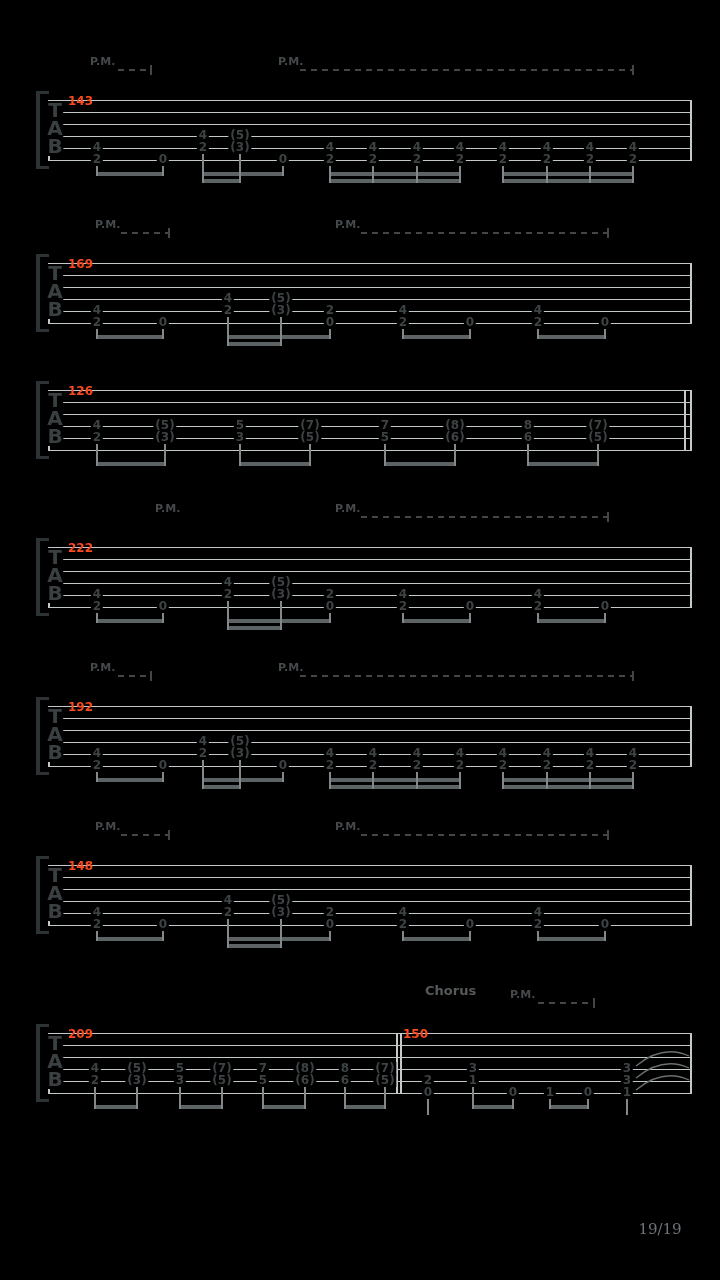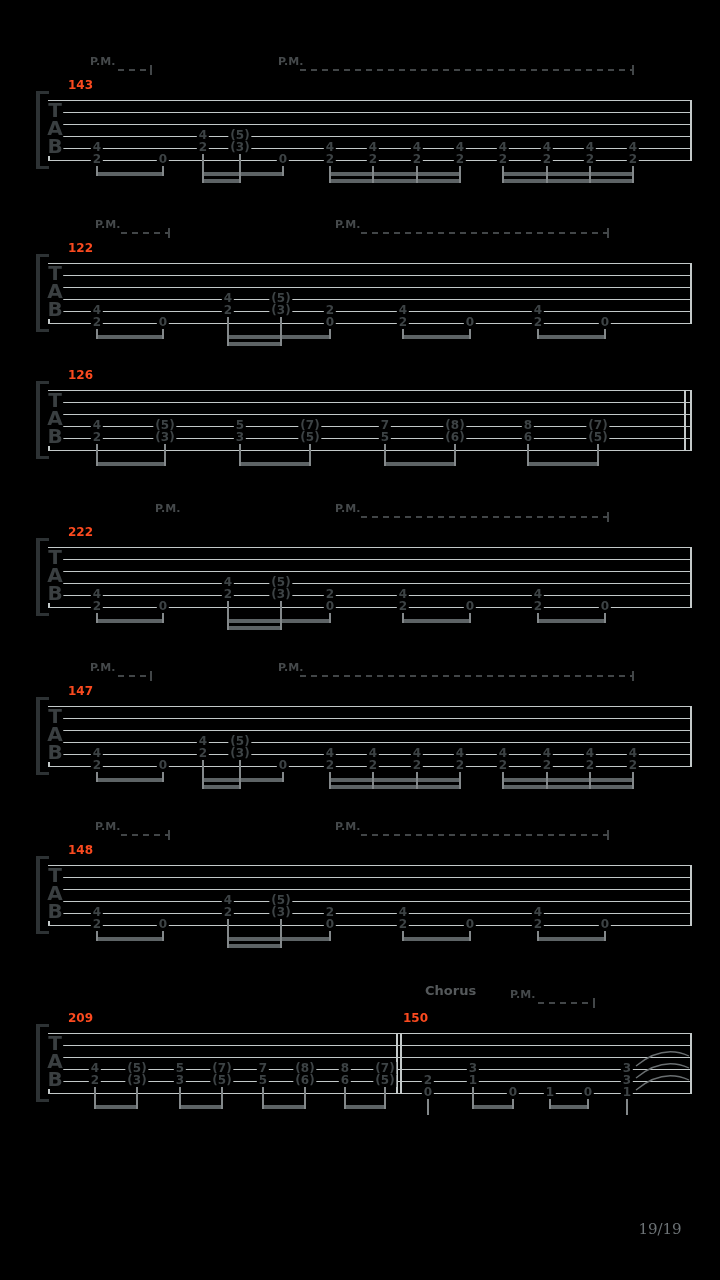--- a/index.html
+++ b/index.html
@@ -3,21 +3,21 @@
 <meta charset="utf-8">
 <style>
   html,body{margin:0;padding:0;background:#000;}
   .page{position:relative;width:720px;height:1280px;background:#000;overflow:hidden;
         font-family:"DejaVu Sans", sans-serif;}
   .staff-line{position:absolute;height:1px;background:#c3c9c9;z-index:0;}
   .fret{position:absolute;transform:translateX(-50%);font-size:12px;font-weight:bold;
         color:#3d4345;background:#000;padding:0 2px;line-height:13px;z-index:3;white-space:nowrap;}
   .tabletter{position:absolute;transform:translateX(-50%);font-size:20px;font-weight:bold;
         color:#3a3f41;background:#000;line-height:19px;z-index:2;padding:0 1px;}
-  .measure-number{position:absolute;font-size:12px;font-weight:bold;color:#fb4a1f;z-index:4;}
+  .measure-number{position:absolute;font-size:12px;font-weight:bold;color:#fb4a1f;z-index:4;margin-top:16px;}
   .pm-label{position:absolute;font-size:11px;font-weight:bold;color:#45494b;z-index:4;}
   .pm-dash{position:absolute;height:2px;z-index:4;
         background:repeating-linear-gradient(90deg,#424648 0,#424648 6px,transparent 6px,transparent 11px);}
   .pm-tick{position:absolute;width:2px;height:10px;background:#424648;z-index:4;}
   .chorus{position:absolute;font-size:13px;font-weight:bold;color:#55595b;z-index:4;}
   .stem{position:absolute;width:2px;background:#83888a;z-index:1;}
   .beam{position:absolute;height:4px;background:#5d6365;z-index:1;}
   .barline{position:absolute;width:2px;background:#c3c9c9;z-index:1;}
   .bracket-bar{position:absolute;width:4px;background:#2d3234;z-index:2;}
   .bracket-hook{position:absolute;height:3px;background:#2d3234;z-index:2;}
@@ -102,21 +102,21 @@
       <div class="staff-line" style="left: 48px; top: 311px; width: 642px;"></div>
       <div class="staff-line" style="left: 48px; top: 323px; width: 642px;"></div>
       <div class="bracket-bar" style="left: 36px; top: 257px; height: 72px;"></div>
       <div class="bracket-hook" style="left: 36px; top: 254px; width: 13px;"></div>
       <div class="bracket-hook" style="left: 36px; top: 329px; width: 13px;"></div>
       <div class="barline" style="left: 48px; top: 263px; height: 61px;"></div>
       <div class="barline" style="left: 690px; top: 263px; height: 61px;"></div>
       <div class="tabletter" style="left: 55px; top: 264px;">T</div>
       <div class="tabletter" style="left: 55px; top: 282px;">A</div>
       <div class="tabletter" style="left: 55px; top: 300px;">B</div>
-      <div class="measure-number" style="left: 68px; top: 241px;">122</div>
+      <div class="measure-number" style="left: 68px; top: 241px;">169</div>
       <div class="pm-label" style="left: 95px; top: 218px;">P.M.</div>
       <div class="pm-dash" style="left: 121px; top: 232px; width: 47px;"></div>
       <div class="pm-tick" style="left: 168px; top: 228px;"></div>
       <div class="pm-label" style="left: 335px; top: 218px;">P.M.</div>
       <div class="pm-dash" style="left: 361px; top: 232px; width: 246px;"></div>
       <div class="pm-tick" style="left: 607px; top: 228px;"></div>
       <div class="beam" style="left: 96px; top: 335px; width: 68px;"></div>
       <div class="beam" style="left: 227px; top: 335px; width: 104px;"></div>
       <div class="beam" style="left: 227px; top: 342px; width: 55px;"></div>
       <div class="beam" style="left: 402px; top: 335px; width: 69px;"></div>
@@ -244,21 +244,21 @@
       <div class="staff-line" style="left: 48px; top: 754px; width: 642px;"></div>
       <div class="staff-line" style="left: 48px; top: 766px; width: 642px;"></div>
       <div class="bracket-bar" style="left: 36px; top: 700px; height: 72px;"></div>
       <div class="bracket-hook" style="left: 36px; top: 697px; width: 13px;"></div>
       <div class="bracket-hook" style="left: 36px; top: 772px; width: 13px;"></div>
       <div class="barline" style="left: 48px; top: 706px; height: 61px;"></div>
       <div class="barline" style="left: 690px; top: 706px; height: 61px;"></div>
       <div class="tabletter" style="left: 55px; top: 707px;">T</div>
       <div class="tabletter" style="left: 55px; top: 725px;">A</div>
       <div class="tabletter" style="left: 55px; top: 743px;">B</div>
-      <div class="measure-number" style="left: 68px; top: 684px;">147</div>
+      <div class="measure-number" style="left: 68px; top: 684px;">192</div>
       <div class="pm-label" style="left: 90px; top: 661px;">P.M.</div>
       <div class="pm-dash" style="left: 118px; top: 675px; width: 32px;"></div>
       <div class="pm-tick" style="left: 150px; top: 671px;"></div>
       <div class="pm-label" style="left: 278px; top: 661px;">P.M.</div>
       <div class="pm-dash" style="left: 300px; top: 675px; width: 332px;"></div>
       <div class="pm-tick" style="left: 632px; top: 671px;"></div>
       <div class="beam" style="left: 96px; top: 778px; width: 68px;"></div>
       <div class="beam" style="left: 202px; top: 778px; width: 82px;"></div>
       <div class="beam" style="left: 202px; top: 785px; width: 39px;"></div>
       <div class="beam" style="left: 329px; top: 778px; width: 132px;"></div>

